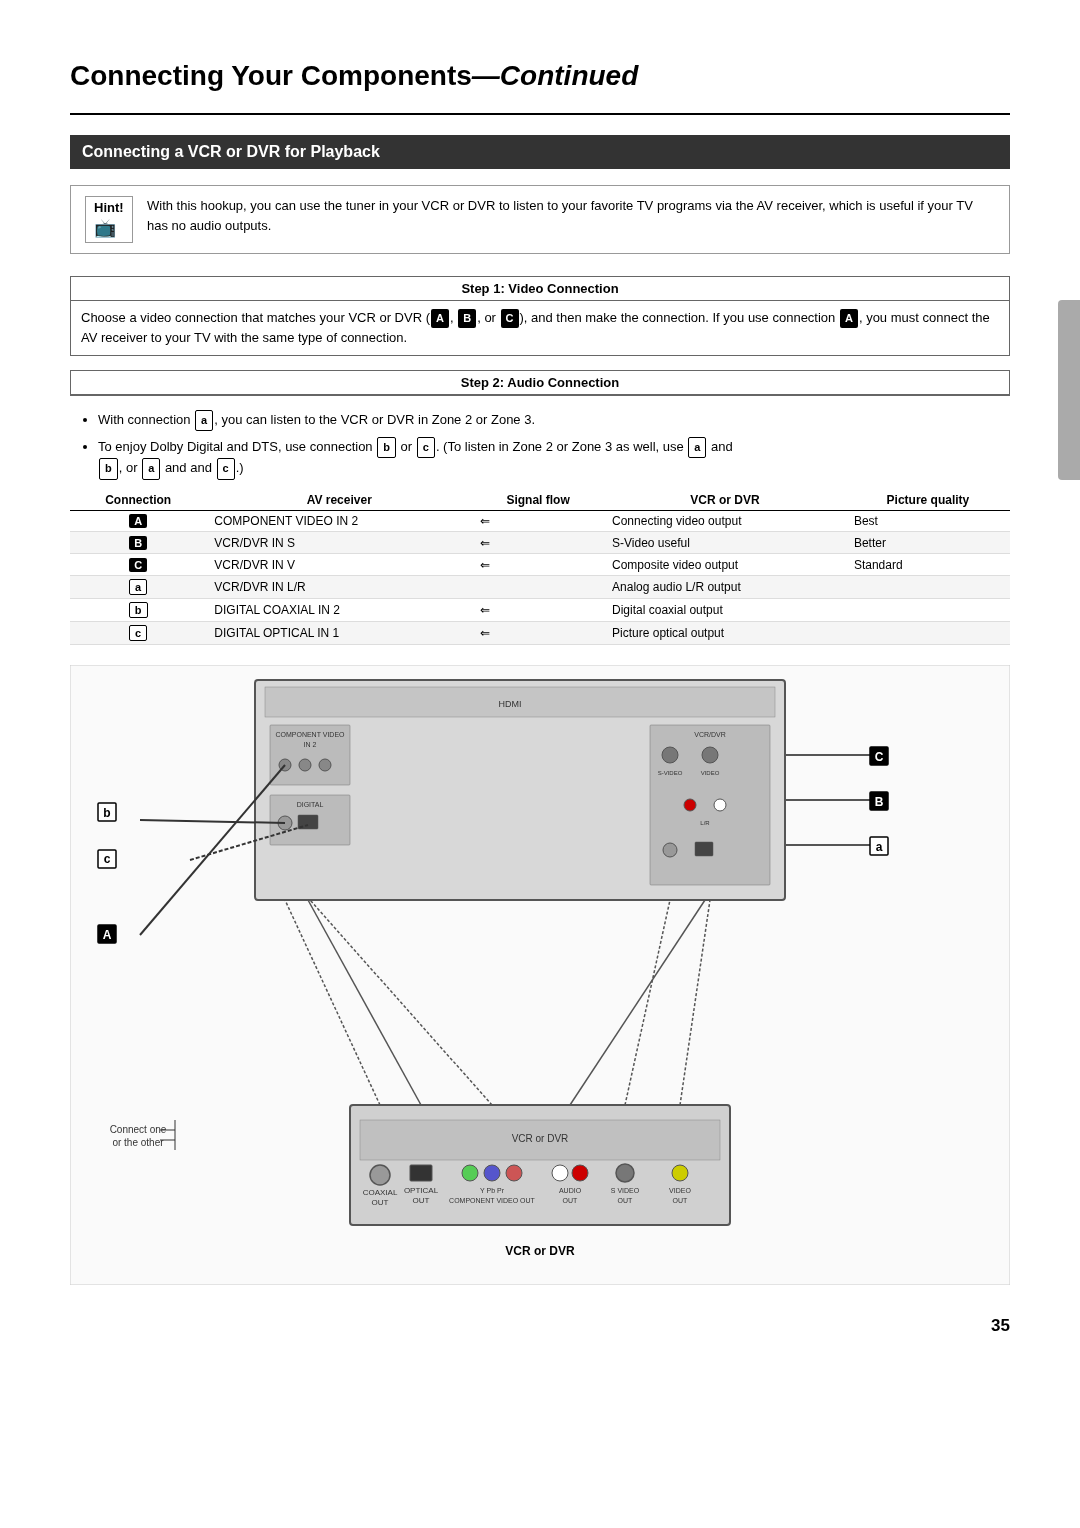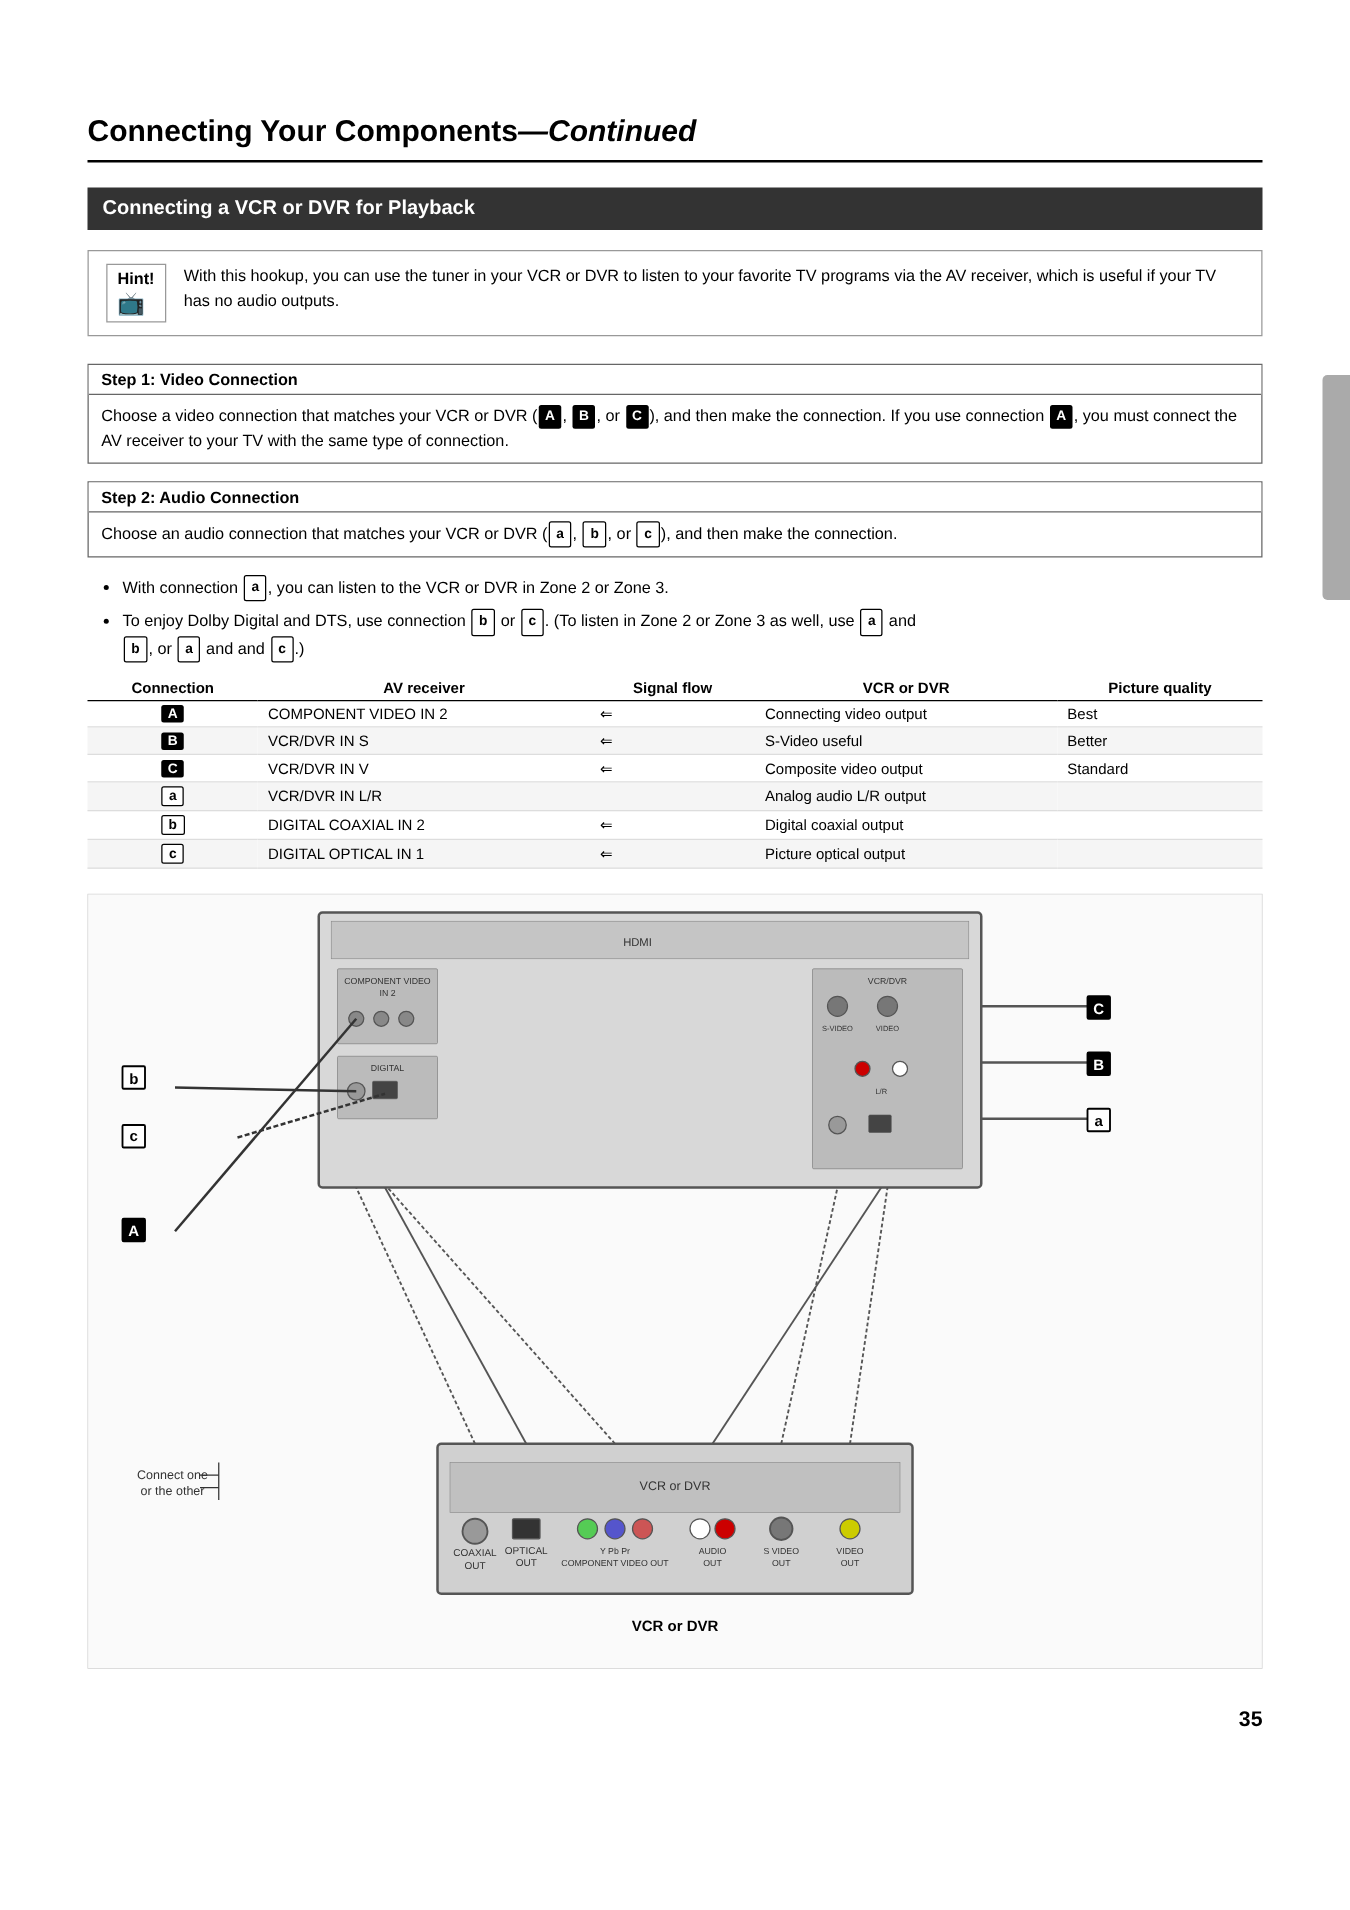--- a/index.html
+++ b/index.html
@@ -26,27 +26,26 @@
     .right-tab {
       position: absolute;
       right: 0;
       top: 300px;
       width: 22px;
       background: #aaa;
       height: 180px;
       border-radius: 4px 0 0 4px;
     }
     h1.main-title {
-      font-size: 24px;
+      font-size: 28px;
       font-weight: bold;
       font-style: italic;
       border-bottom: 2px solid #000;
-      padding-bottom: 8px;
+      padding-bottom: 21px;
       margin-bottom: 20px;
-      margin-top: 32px;
     }
     h1.main-title span.not-italic {
       font-style: normal;
     }
     .section-header {
       background: #333;
       color: #fff;
       font-size: 16px;
       font-weight: bold;
       padding: 8px 12px;
@@ -82,20 +81,21 @@
     .step-box {
       border: 1.5px solid #666;
       margin-bottom: 14px;
     }
     .step-title {
       background: #fff;
       font-weight: bold;
       font-size: 13px;
       padding: 4px 10px;
       border-bottom: 1px solid #666;
+      text-align: center;
     }
     .step-body {
       padding: 7px 10px;
       font-size: 13px;
       line-height: 1.55;
     }
     .badge {
       display: inline-block;
       background: #000;
       color: #fff;
@@ -183,23 +183,20 @@
       <span>Step 1: Video Connection</span>
     </div>
     <div class="step-body">
       Choose a video connection that matches your VCR or DVR (<span class="badge">A</span>, <span class="badge">B</span>, or <span class="badge">C</span>), and then make the connection. If you use connection <span class="badge">A</span>, you must connect the AV receiver to your TV with the same type of connection.
     </div>
   </div>
 
   <div class="step-box">
     <div class="step-title">
       <span>Step 2: Audio Connection</span>
-    </div>
-    <div class="step-body">
-      Choose an audio connection that matches your VCR or DVR (<span class="badge outline">a</span>, <span class="badge outline">b</span>, or <span class="badge outline">c</span>), and then make the connection.
     </div>
   </div>
 
   <ul class="bullets">
     <li>
       With connection <span class="badge outline">a</span>, you can listen to the VCR or DVR in Zone 2 or Zone 3.
     </li>
     <li>
       To enjoy Dolby Digital and DTS, use connection <span class="badge outline">b</span> or <span class="badge outline">c</span>. (To listen in Zone 2 or Zone 3 as well, use <span class="badge outline">a</span> and<br>
       <span class="badge outline">b</span>, or <span class="badge outline">a</span> and <span>and</span> <span class="badge outline">c</span>.)

